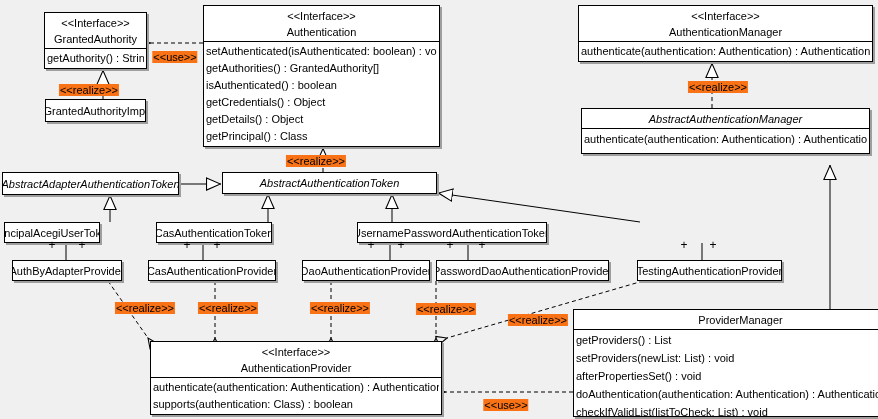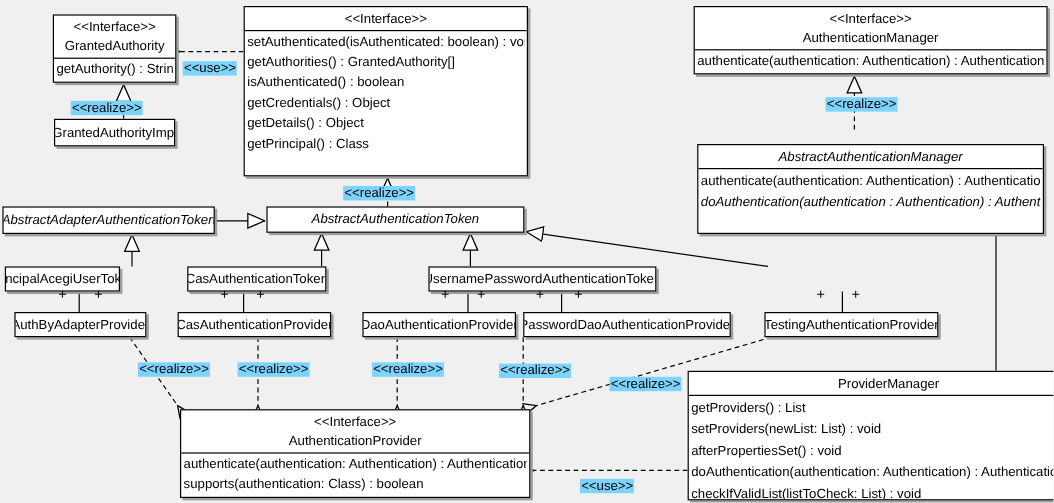--- a/index.html
+++ b/index.html
@@ -14,21 +14,21 @@
     box-shadow:2px 2px 0 #9e9e9e; box-sizing:border-box; z-index:2; overflow:hidden;
   }
   .hd { text-align:center; line-height:16px; padding:2px 3px 1px; }
   .hd .st, .hd .nm { display:block; white-space:nowrap; overflow:hidden; }
   .ms { border-top:1px solid #000; padding:1px 2px; }
   .m { display:block; line-height:17px; white-space:nowrap; overflow:hidden; }
   .m18 .m { line-height:18px; }
   .simple { display:flex; align-items:center; justify-content:center; white-space:nowrap; }
   .it { font-style:italic; }
   .lbl {
-    position:absolute; transform:translate(-50%,-50%); background:#7dd3fc;
+    position:absolute; transform:translate(-50%,-50%); background:#f97316;
     padding:0 1px; z-index:3; white-space:nowrap;
   }
   .plus { position:absolute; transform:translate(-50%,-50%); z-index:3; font-size:12px; }
 </style>
 </head>
 <body>
 
 <div class="canvas">
 
   <svg class="wires" width="878" height="419">
@@ -75,20 +75,21 @@
     </div>
   </div>
 
   <div class="b simple" style="left:45px;top:99px;width:101px;height:23px">
     <span class="nm">GrantedAuthorityImpl</span>
   </div>
 
   <div class="b" style="left:203px;top:5px;width:237px;height:142px">
     <div class="hd">
       <span class="st">&lt;&lt;Interface&gt;&gt;</span>
+      <span class="nm">Authentication</span>
     </div>
     <div class="ms">
       <span class="m">setAuthenticated(isAuthenticated: boolean) : void</span>
       <span class="m">getAuthorities() : GrantedAuthority[]</span>
       <span class="m">isAuthenticated() : boolean</span>
       <span class="m">getCredentials() : Object</span>
       <span class="m">getDetails() : Object</span>
       <span class="m">getPrincipal() : Class</span>
     </div>
   </div>
@@ -96,21 +97,21 @@
   <div class="b" style="left:578px;top:5px;width:295px;height:57px">
     <div class="hd">
       <span class="st">&lt;&lt;Interface&gt;&gt;</span>
       <span class="nm">AuthenticationManager</span>
     </div>
     <div class="ms">
       <span class="m">authenticate(authentication: Authentication) : Authentication</span>
     </div>
   </div>
 
-  <div class="b" style="left:581px;top:120px;width:289px;height:75px">
+  <div class="b" style="left:581px;top:108px;width:289px;height:46px">
     <div class="hd">
       <span class="nm it">AbstractAuthenticationManager</span>
     </div>
     <div class="ms m18">
       <span class="m">authenticate(authentication: Authentication) : Authentication</span>
       <span class="m it">doAuthentication(authentication : Authentication) : Authentication</span>
     </div>
   </div>
 
   <div class="b simple" style="left:222px;top:172px;width:215px;height:22px">

